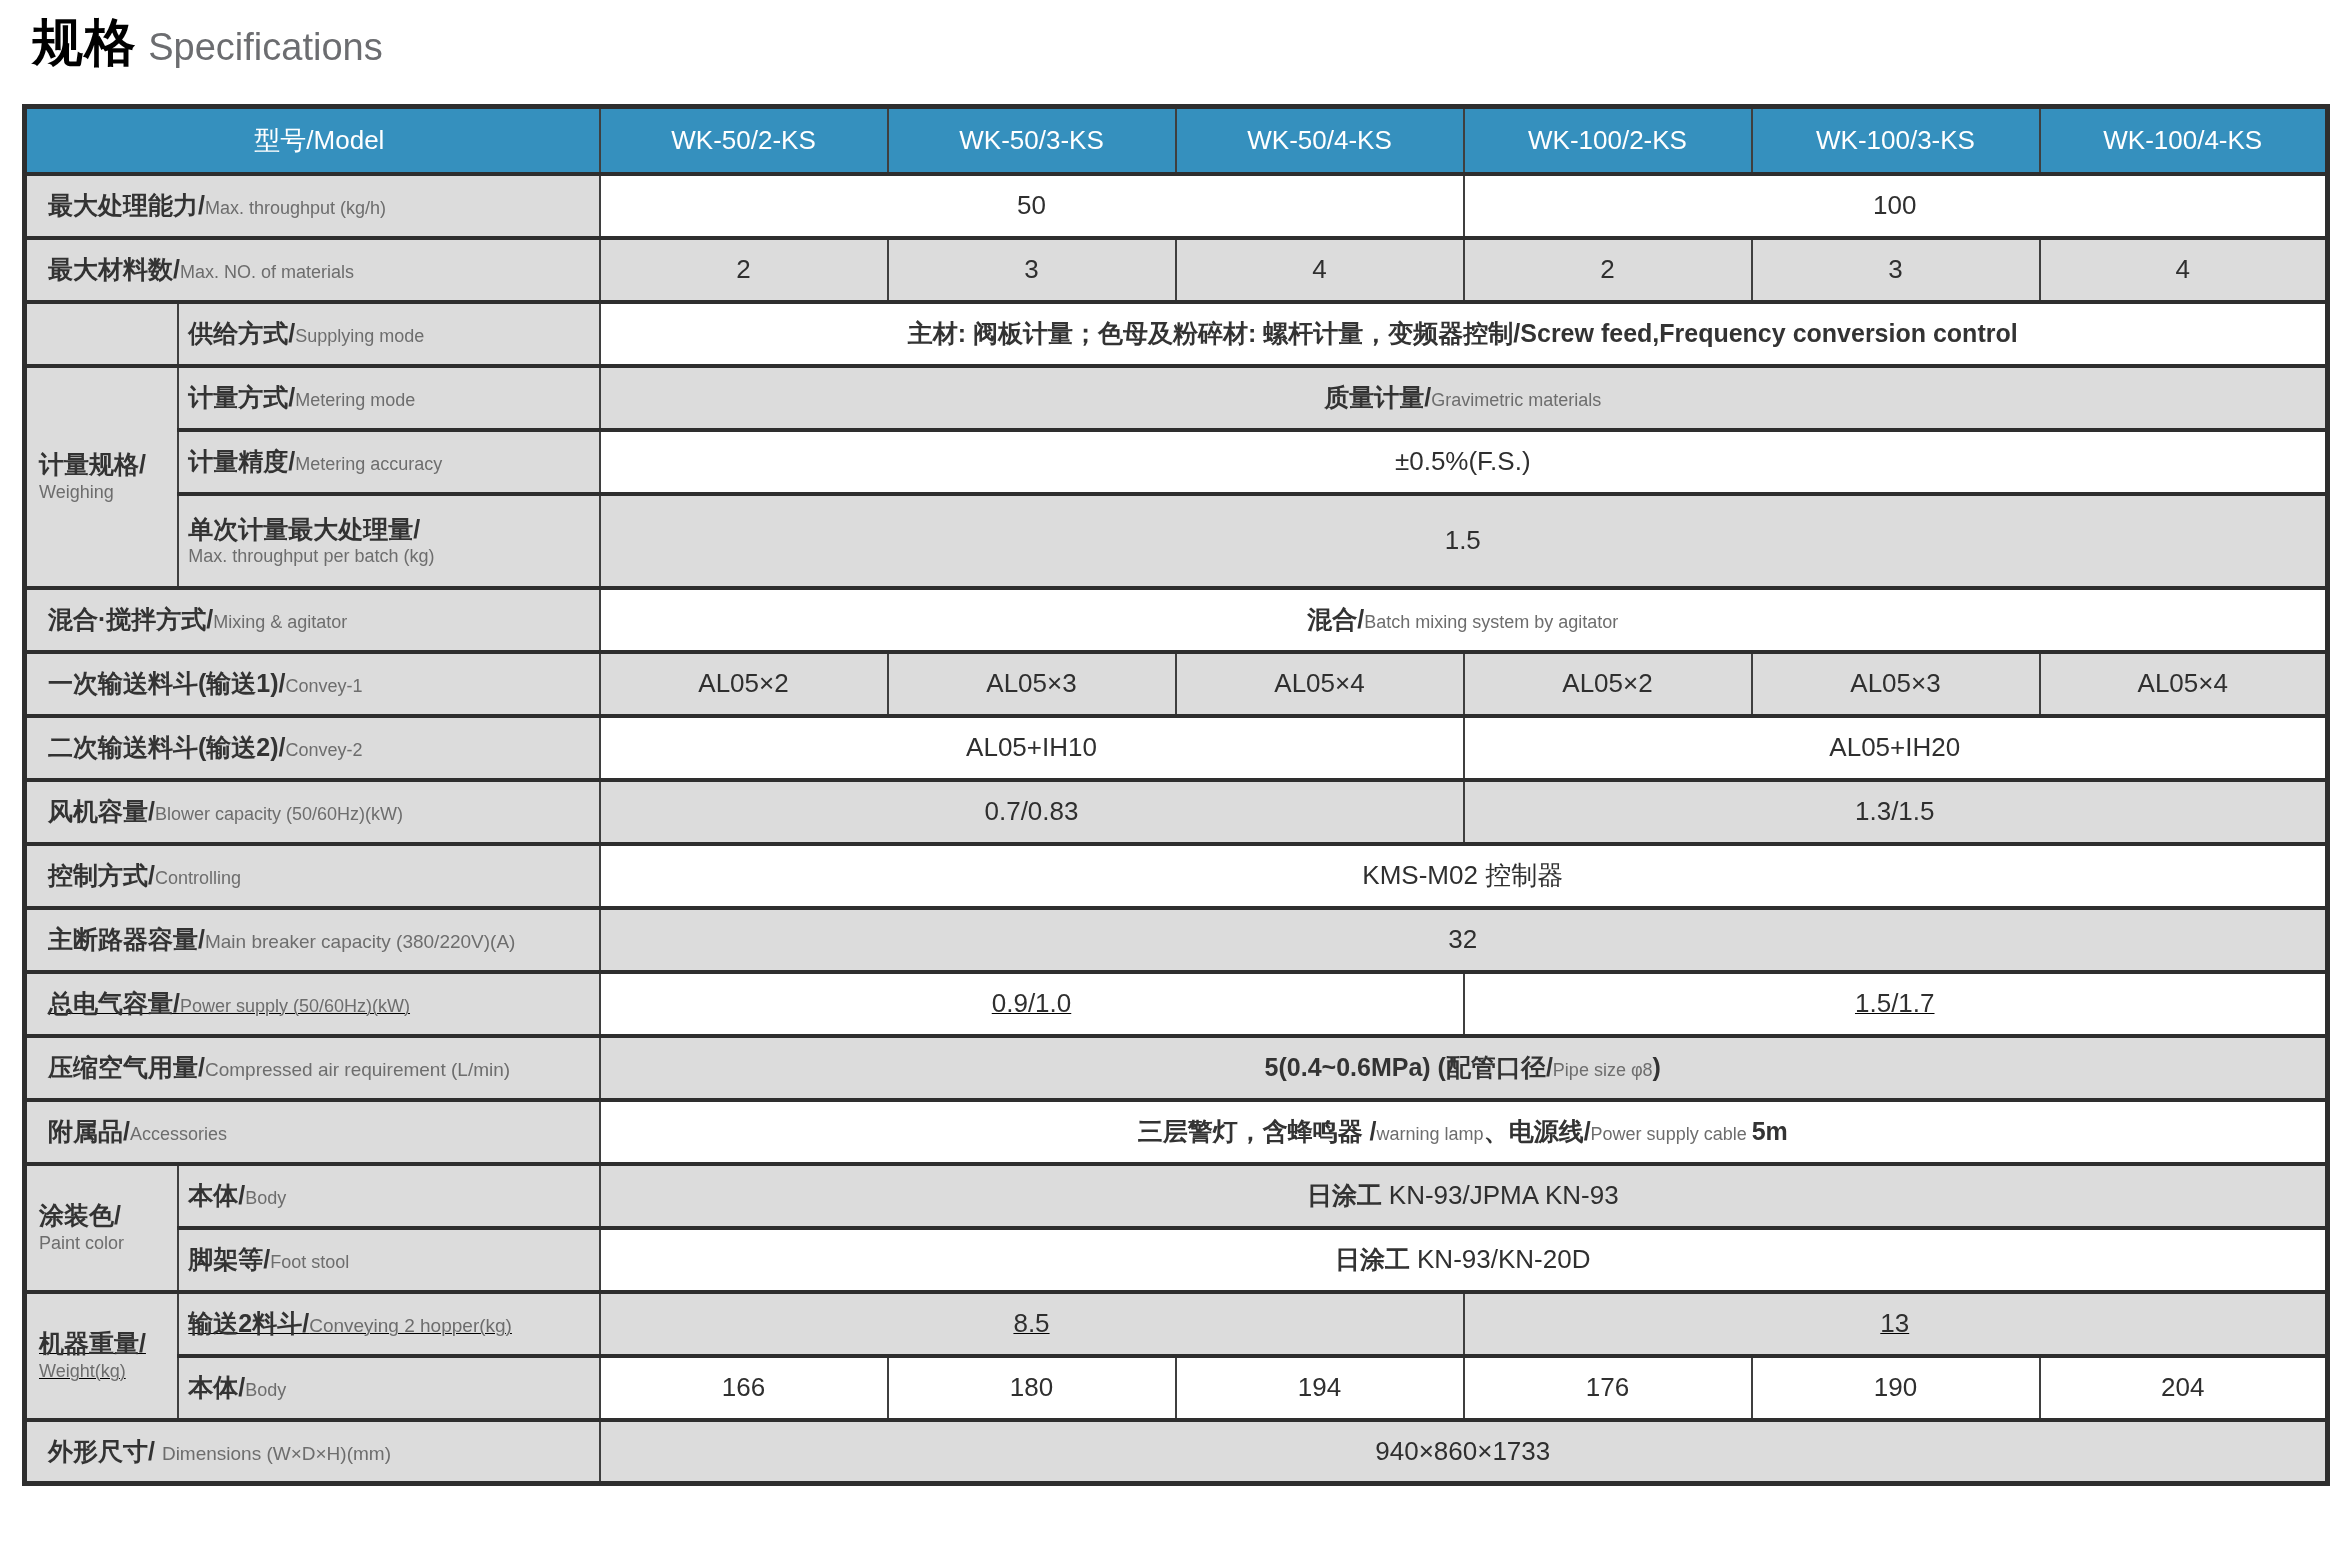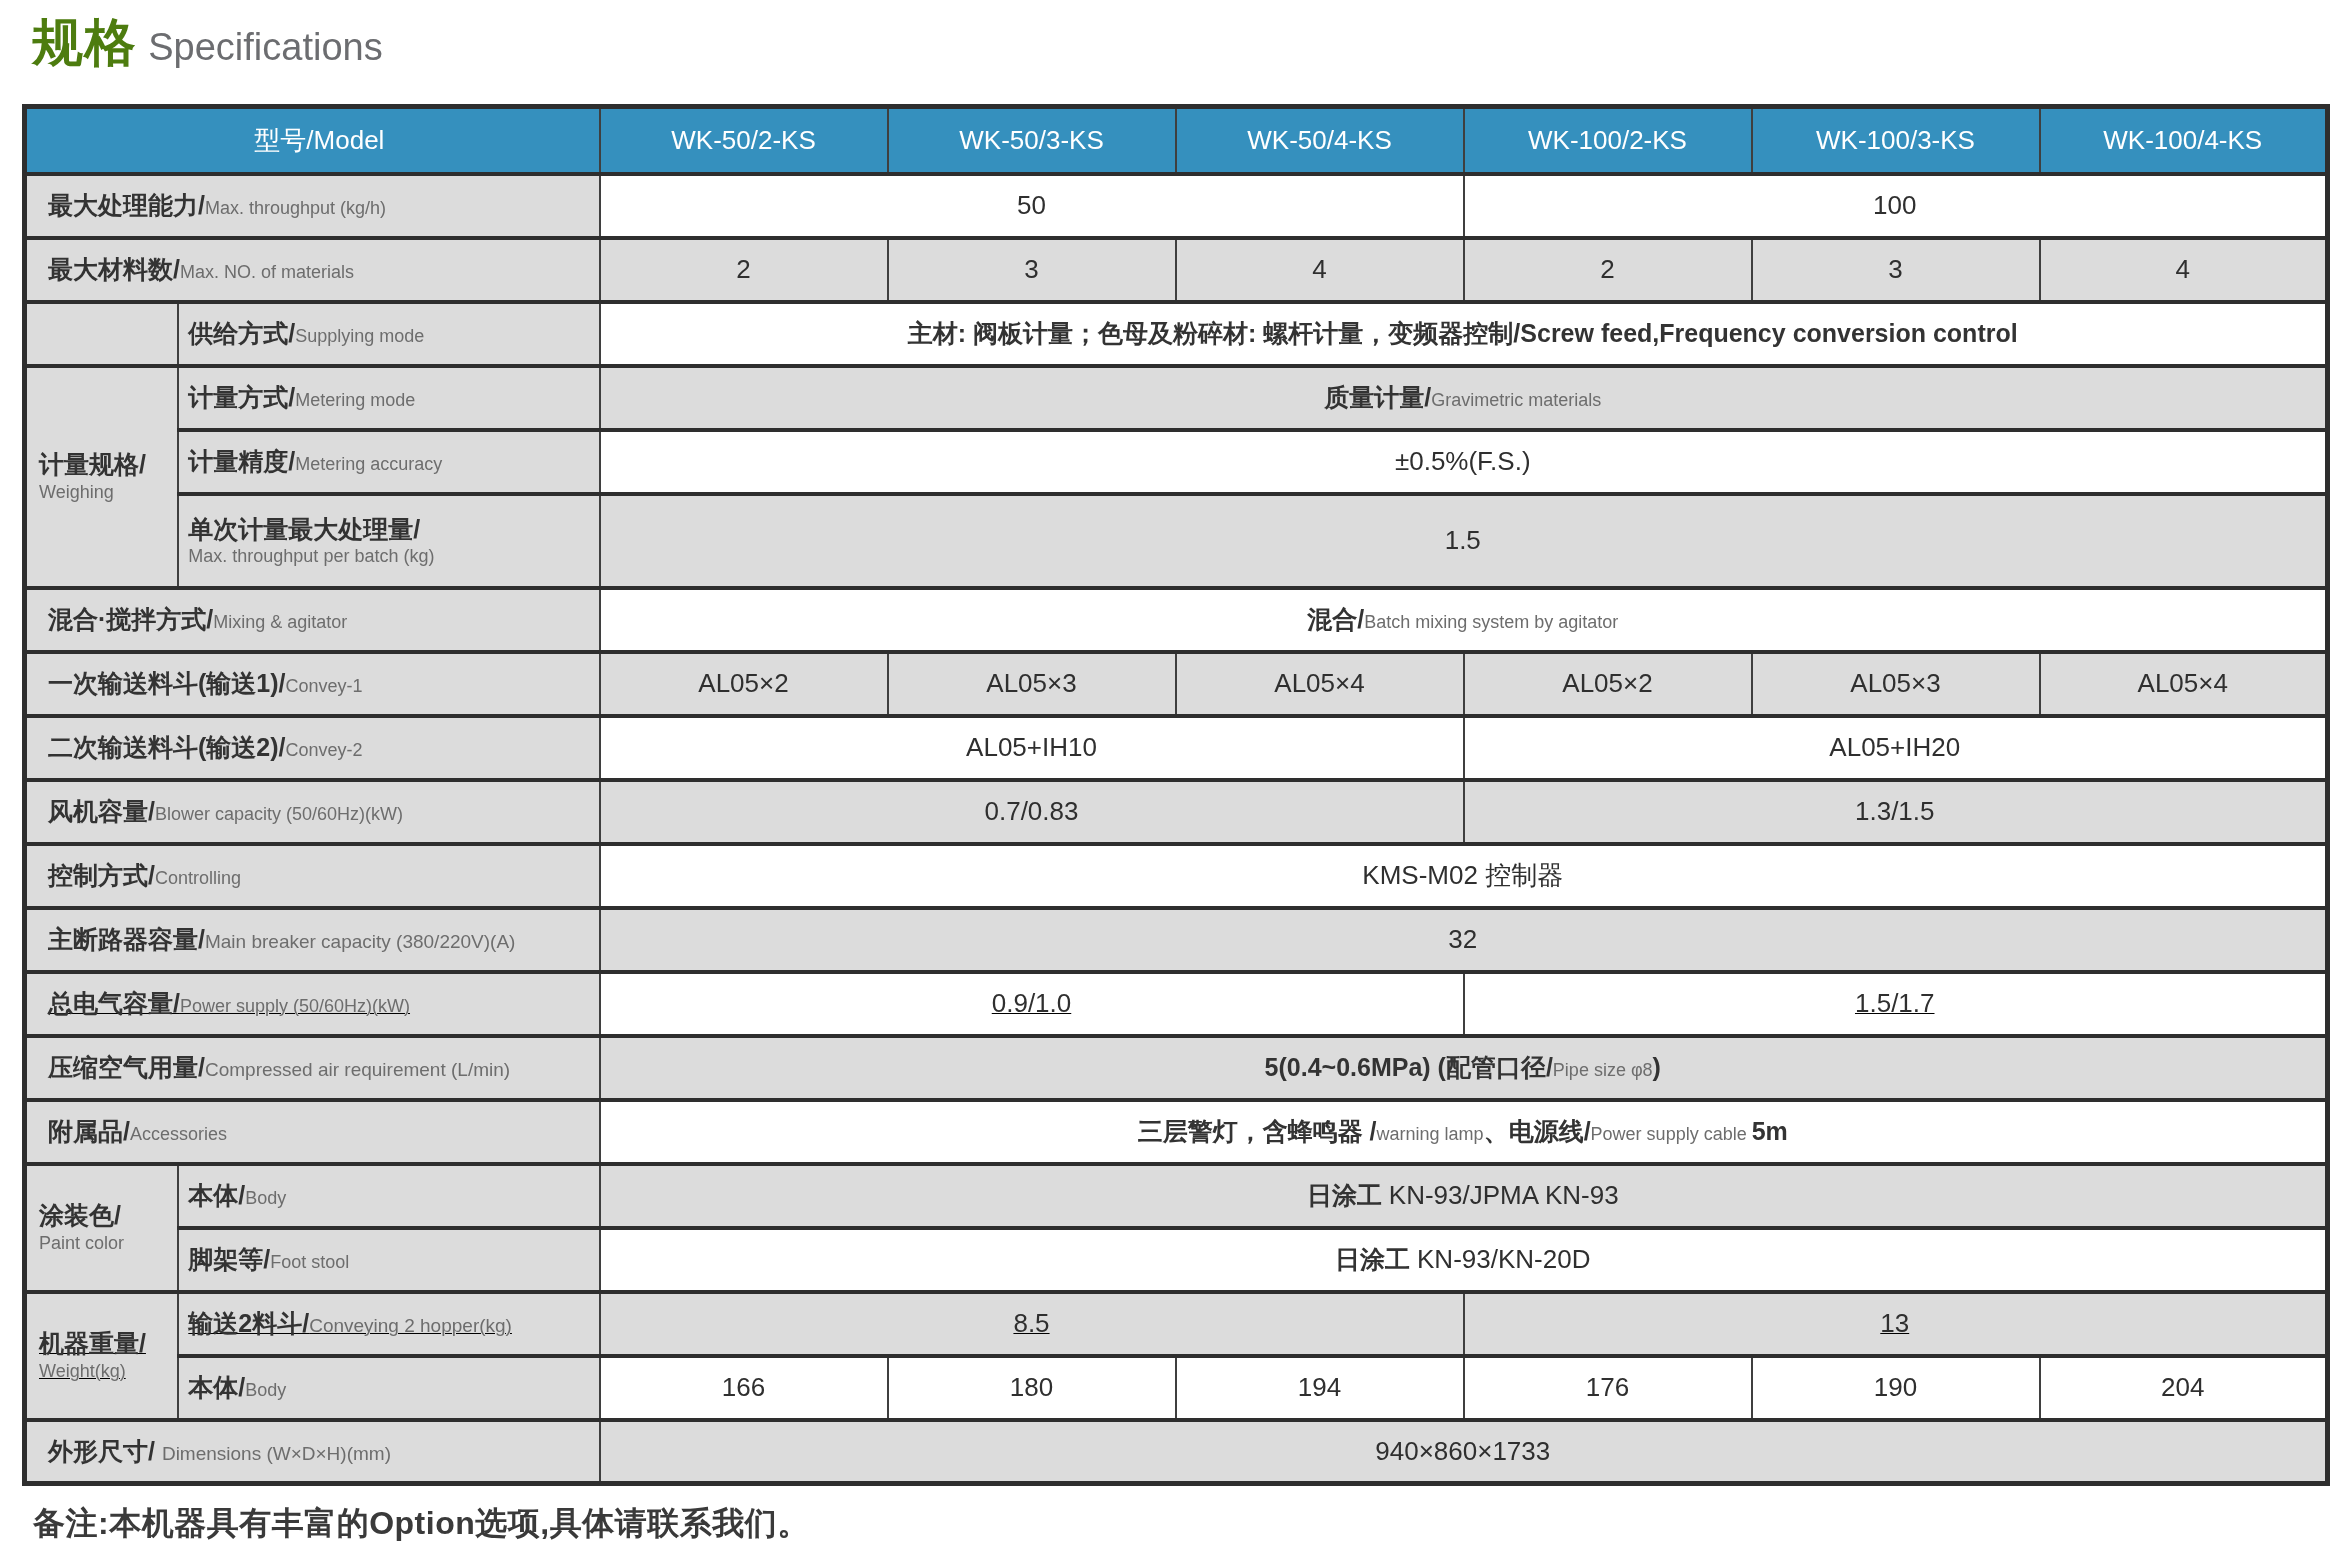--- a/index.html
+++ b/index.html
@@ -4,21 +4,21 @@
 <style>
   :root{
     --blue:#3590be; --gray:#dcdcdc; --white:#ffffff;
     --bdark:#2e2e2e; --bthin:#3f3f3f;
     --tdark:#333333; --tgray:#6d6d6d; --tnum:#2f2f2f;
   }
   html,body{margin:0;padding:0;background:#ffffff;}
   .page{position:relative;width:2330px;height:1566px;background:#ffffff;
         font-family:"Liberation Sans",sans-serif;overflow:hidden;}
   .title{position:absolute;left:32px;top:8.7px;white-space:nowrap;}
-  .title .zh{font-size:51px;font-weight:700;color:#4d7c0f;letter-spacing:1.6px;}
+  .title .zh{font-size:51px;font-weight:700;color:#000000;letter-spacing:1.6px;}
   .title .en{font-size:38px;font-weight:400;color:#6c6d70;margin-left:11px;}
   table.spec{position:absolute;left:22px;top:104px;width:2304px;
              border-collapse:collapse;table-layout:fixed;
              border:5.5px solid var(--bdark);}
   td{border-left:2.2px solid var(--bthin);border-right:2.2px solid var(--bthin);
      border-top:4.4px solid var(--bdark);border-bottom:4.4px solid var(--bdark);
      text-align:center;vertical-align:middle;padding:0 9.8px;
      overflow:hidden;white-space:nowrap;}
   td.hcell{background:var(--blue);color:#ffffff;font-size:26px;font-weight:400;}
   td.hcell.left{text-align:center;padding-left:23px;}
@@ -165,15 +165,14 @@
           <td class="value"><span class="s-num">190</span></td>
           <td class="value"><span class="s-num">204</span></td>
         </tr>
         <tr class="r-gray" style="height: 64px;">
           <td class="label" colspan="2"><span class="s-zh">外形尺寸/ </span><span class="s-en-sm">Dimensions (W×D×H)(mm)</span></td>
           <td class="value" colspan="6"><span class="s-num">940×860×1733</span></td>
         </tr>
       </tbody>
   </table>
 
-  <div class="footer">备注:本机器具有丰富的Option选项,具体请联系我们。</div>
 </div>
 
 
 </body></html>

